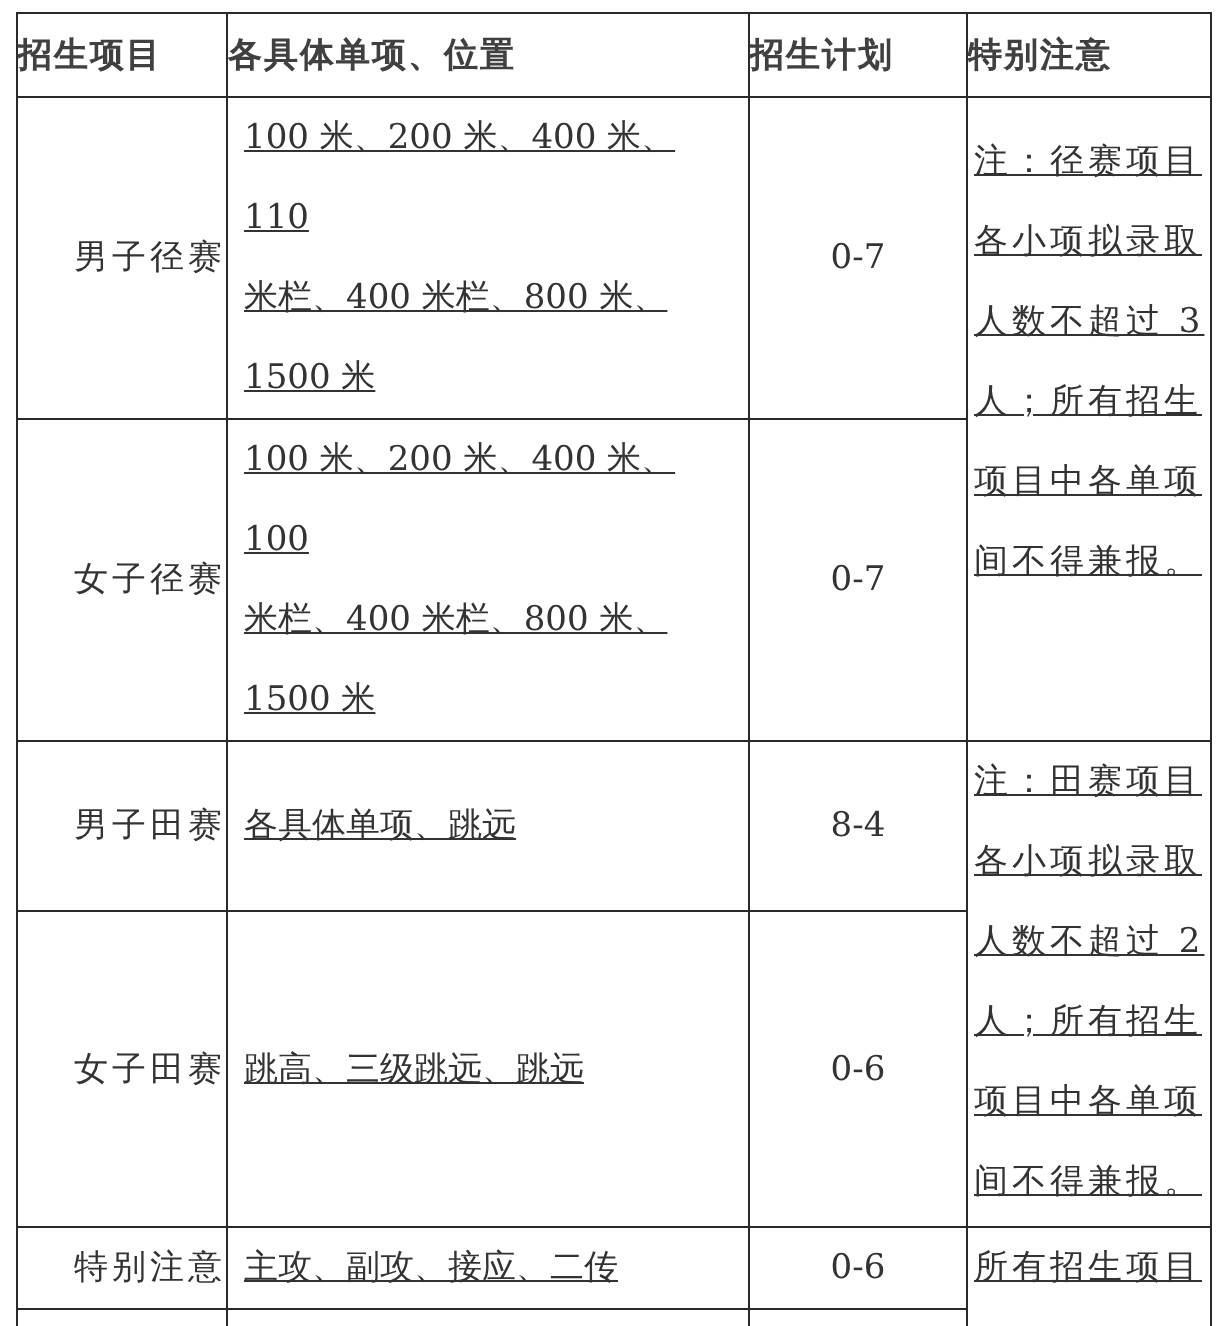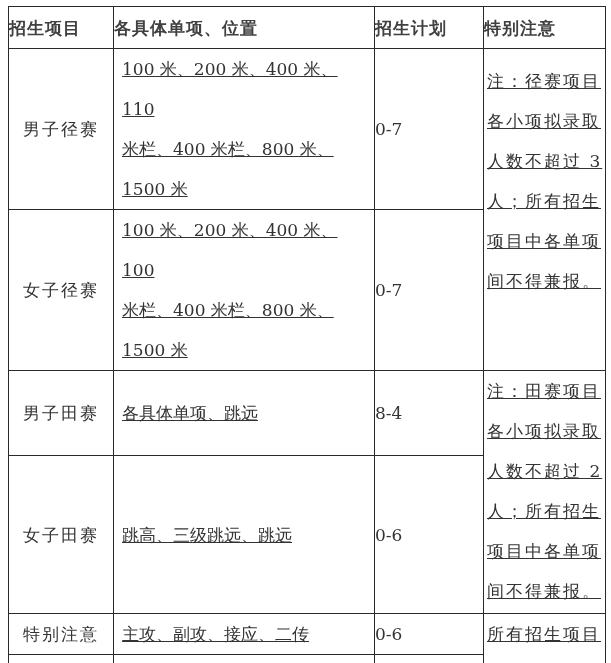--- a/index.html
+++ b/index.html
@@ -1,23 +1,23 @@
 <!DOCTYPE html>
 <html><head>
 <meta charset="utf-8">
 <style>
   html,body{margin:0;padding:0;background:#ffffff;}
   body{width:611px;height:663px;position:relative;overflow:hidden;
        font-family:"DejaVu Serif","Liberation Serif",serif;color:#333;}
   table{position:absolute;left:8px;top:6px;border-collapse:collapse;table-layout:fixed;}
   td,th{border:1.5px solid #2a2a2a;padding:0;font-weight:normal;font-size:17px;line-height:40px;}
   th{font-family:"DejaVu Sans","Liberation Sans",sans-serif;font-weight:bold;font-size:17px;color:#404040;height:41px;text-align:left;letter-spacing:1px;}
-  .c-cat{text-align:center;letter-spacing:2px;}
+  .c-cat{text-align:right;letter-spacing:2px;}
   .c-items{text-align:left;padding-left:8px;padding-right:6px;}
-  .c-plan{text-align:left;margin-left:30px;}
+  .c-plan{text-align:center;margin-left:30px;}
   .c-note{text-align:left;padding-left:3px;padding-right:2px;letter-spacing:2px;vertical-align:top;}
   .line{display:block;text-decoration:underline;}
 </style>
 </head>
 <body>
 
 <table>
   <colgroup>
     <col style="width:105px">
     <col style="width:261px">

